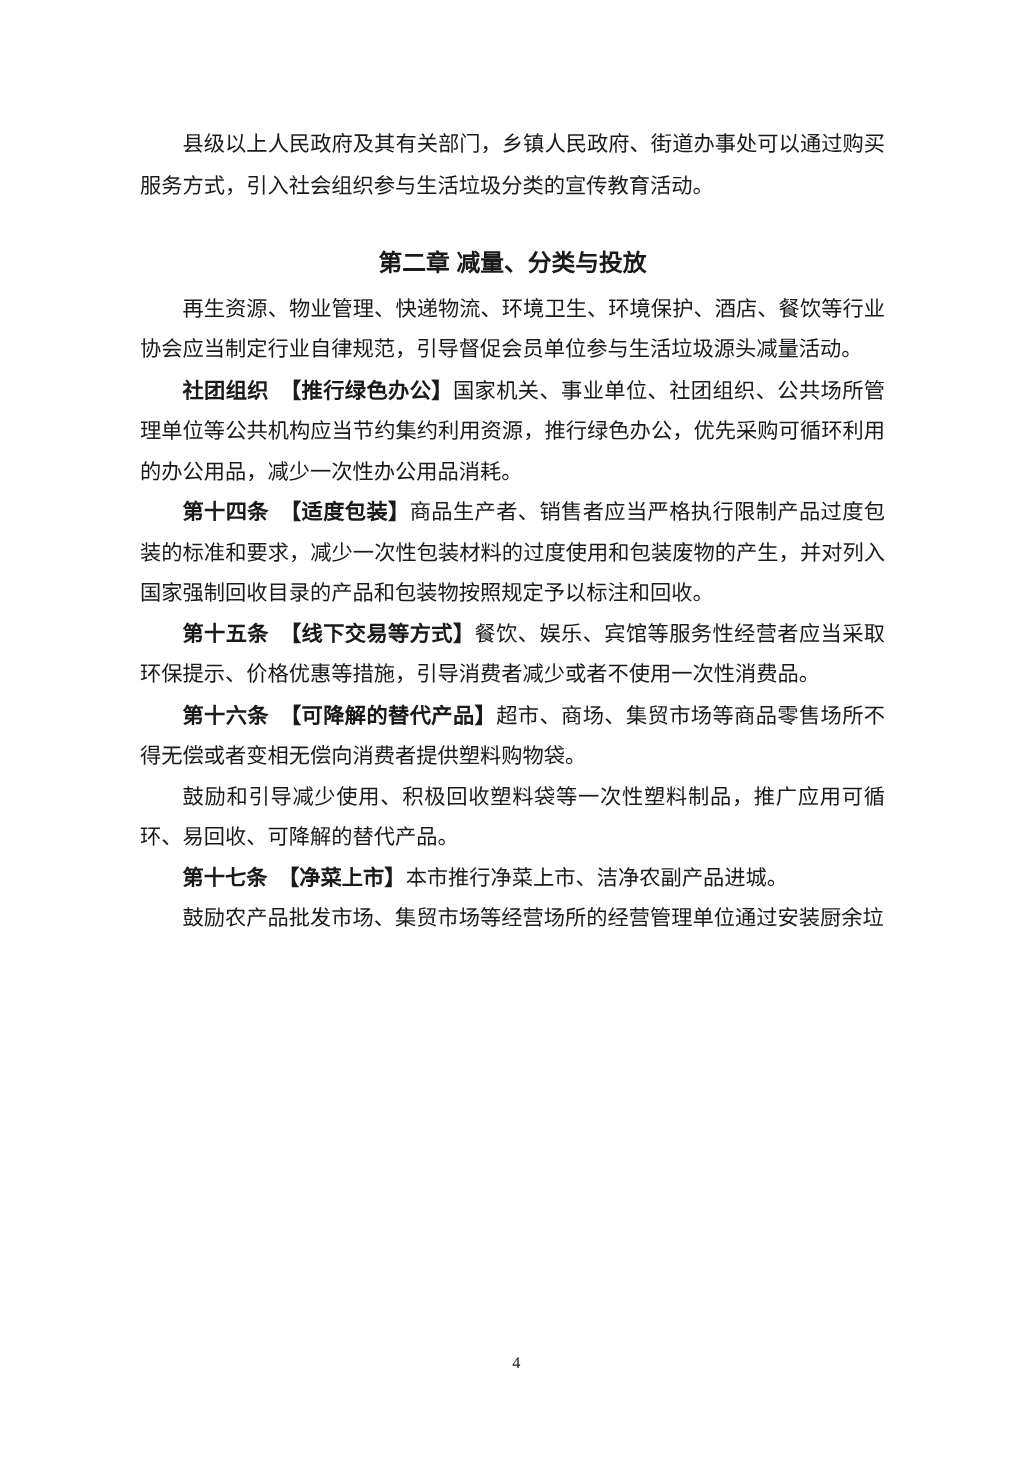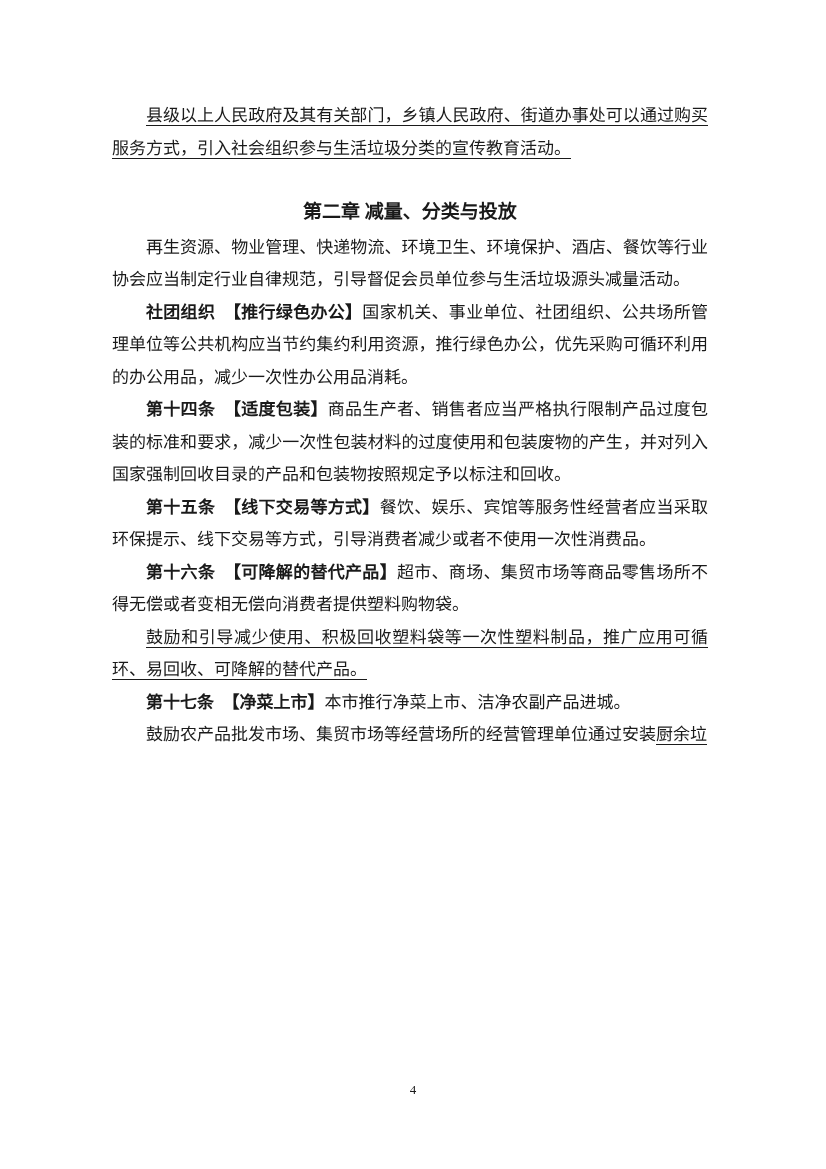--- a/index.html
+++ b/index.html
@@ -32,24 +32,23 @@
   .para.chapter {
     text-align: center;
     text-indent: 0;
     font-size: 19px;
     font-weight: bold;
     font-family: "Liberation Sans", "DejaVu Sans", sans-serif;
     margin: 31px 0 3px 0;
   }
   .bold {
     font-weight: bold;
-    font-family: Liberation Serif, serif;
+    font-family: Liberation Sans, sans-serif;
   }
   .underline {
-    text-decoration: underline;
     text-underline-offset: 4px;
     text-decoration-thickness: 1.2px;
   }
   .page-number {
     position: absolute;
     left: 0;
     right: 0;
     top: 1082px;
     text-align: center;
     font-size: 13px;
@@ -60,20 +59,20 @@
 </head>
 <body>
 
 <div class="page">
   <div class="doc">
       <p class="para"><span class="underline">县级以上人民政府及其有关部门，乡镇人民政府、街道办事处可以通过购买服务方式，引入社会组织参与生活垃圾分类的宣传教育活动。</span></p>
       <p class="para chapter"><span class="bold">第二章 减量、分类与投放</span></p>
       <p class="para"><span class="">再生资源、物业管理、快递物流、环境卫生、环境保护、酒店、餐饮等行业协会应当制定行业自律规范，引导督促会员单位参与生活垃圾源头减量活动。</span></p>
       <p class="para"><span class="bold">社团组织　【推行绿色办公】</span><span class="">国家机关、事业单位、社团组织、公共场所管理单位等公共机构应当节约集约利用资源，推行绿色办公，优先采购可循环利用的办公用品，减少一次性办公用品消耗。</span></p>
       <p class="para"><span class="bold">第十四条　【适度包装】</span><span class="">商品生产者、销售者应当严格执行限制产品过度包装的标准和要求，减少一次性包装材料的过度使用和包装废物的产生，并对列入国家强制回收目录的产品和包装物按照规定予以标注和回收。</span></p>
-      <p class="para"><span class="bold">第十五条　【线下交易等方式】</span><span class="">餐饮、娱乐、宾馆等服务性经营者应当采取环保提示、线下交易等方式，引导消费者减少或者不使用一次性消费品。</span></p>
+      <p class="para"><span class="bold">第十五条　【线下交易等方式】</span><span class="">餐饮、娱乐、宾馆等服务性经营者应当采取环保提示、价格优惠等措施，引导消费者减少或者不使用一次性消费品。</span></p>
       <p class="para"><span class="bold">第十六条　【可降解的替代产品】</span><span class="">超市、商场、集贸市场等商品零售场所不得无偿或者变相无偿向消费者提供塑料购物袋。</span></p>
       <p class="para"><span class="underline">鼓励和引导减少使用、积极回收塑料袋等一次性塑料制品，推广应用可循环、易回收、可降解的替代产品。</span></p>
       <p class="para"><span class="bold">第十七条　【净菜上市】</span><span class="">本市推行净菜上市、洁净农副产品进城。</span></p>
       <p class="para"><span class="">鼓励农产品批发市场、集贸市场等经营场所的经营管理单位通过安装</span><span class="underline">厨余垃</span></p>
     </div>
   <div class="page-number">4</div>
 </div>
 
 </body></html>

